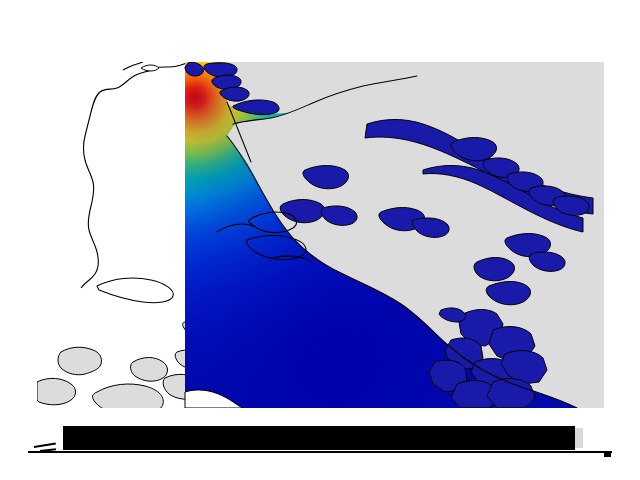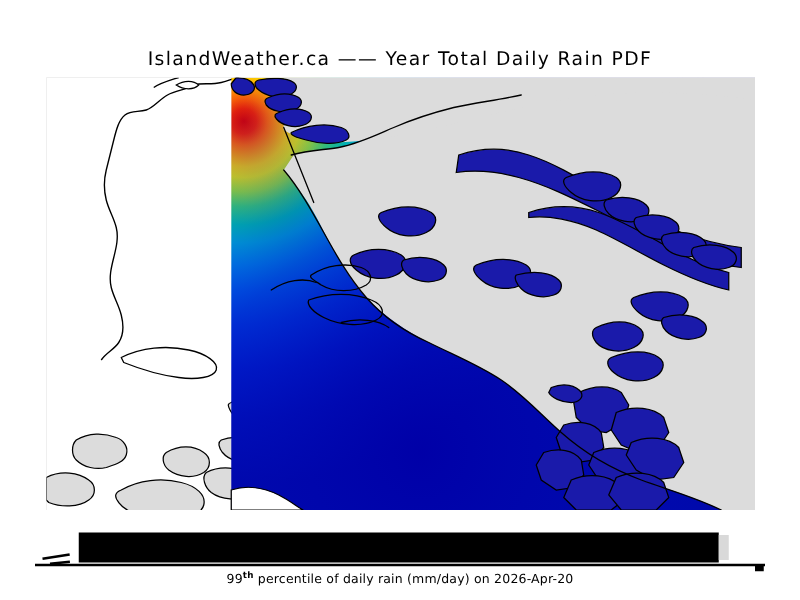--- a/index.html
+++ b/index.html
@@ -44,21 +44,20 @@
     font-family:"DejaVu Sans","Liberation Sans",sans-serif;
     font-size:10px;color:#000;letter-spacing:0.15px;white-space:pre;
   }
   #caption sup{font-size:7px;vertical-align:super;font-weight:bold;}
 </style>
 </head>
 <body>
 
 <div id="page">
 
-  <div id="title">IslandWeather.ca —— Year Total Daily Rain PDF</div>
 
   <div id="map-panel">
     <svg id="map-svg" viewBox="0 0 567 346" preserveAspectRatio="none">
       <defs>
 
         <radialGradient id="rainField" gradientUnits="userSpaceOnUse" cx="158" cy="35" r="290">
           <stop offset="0.00" stop-color="#d80000"></stop>
           <stop offset="0.035" stop-color="#f02000"></stop>
           <stop offset="0.065" stop-color="#ff6000"></stop>
           <stop offset="0.095" stop-color="#ff9800"></stop>
@@ -258,15 +257,14 @@
 
   <div id="colorbar-wrap">
     <div id="colorbar"></div>
     <div id="colorbar-tail"></div>
   </div>
   <div id="colorbar-rule"></div>
   <div id="cb-tick-a"></div>
   <div id="cb-tick-b"></div>
   <div id="cb-tick-c"></div>
 
-  <div id="caption"><span>99</span><sup>th</sup><span> percentile of daily rain (mm/day) on 2026-Apr-20</span></div>
 
 </div>
 
 </body></html>

